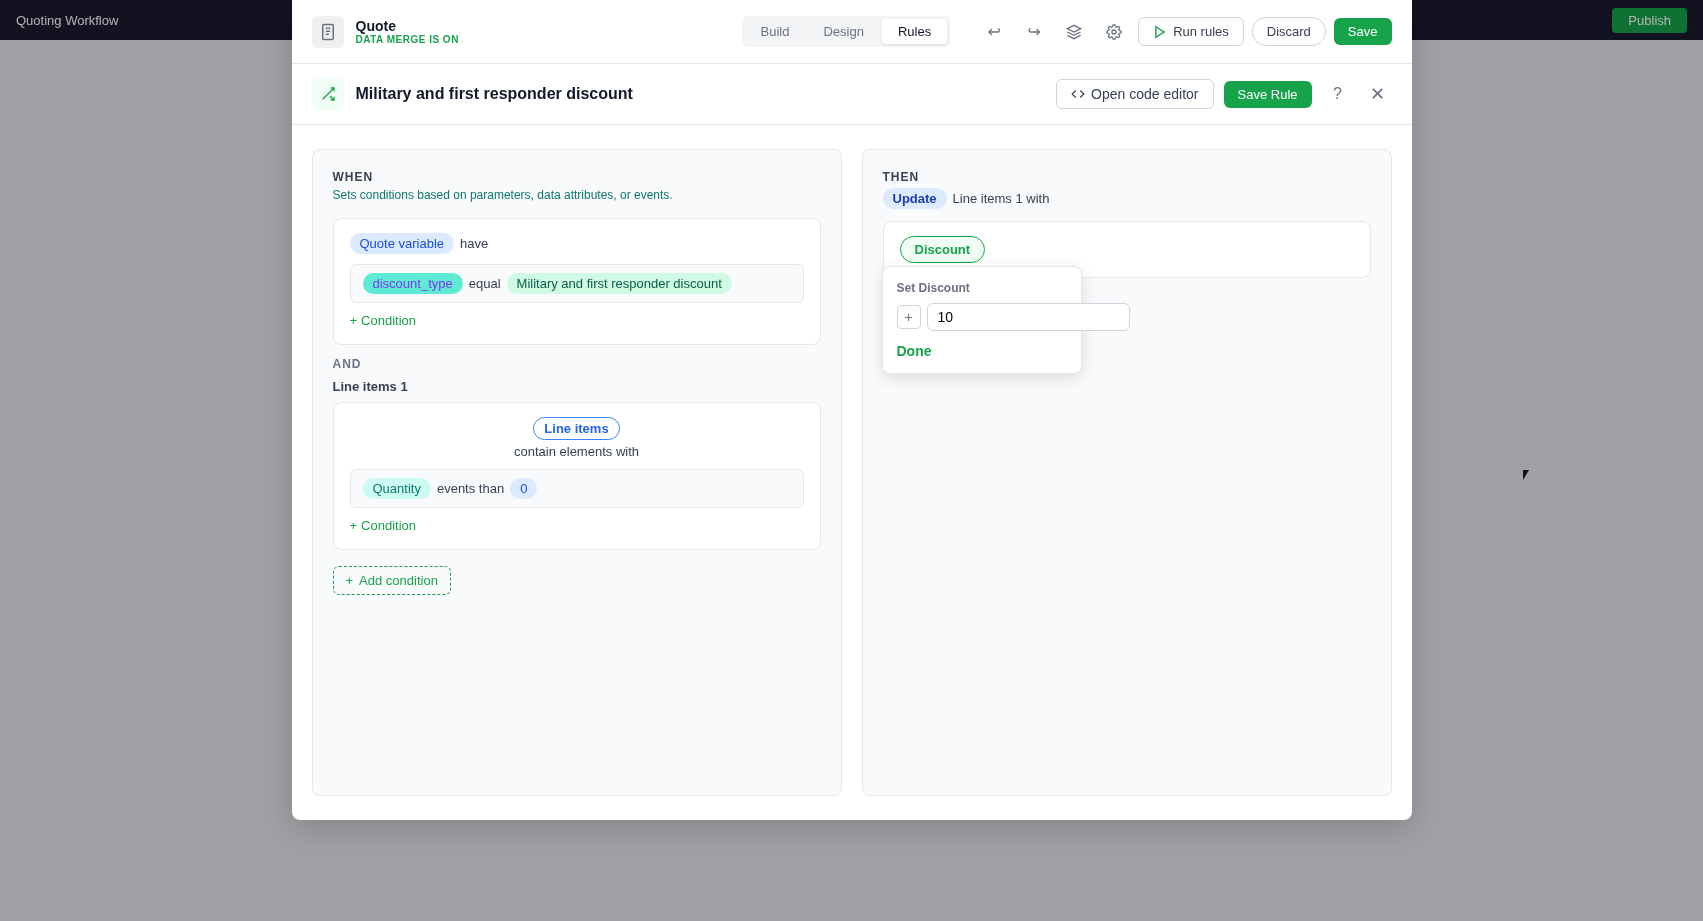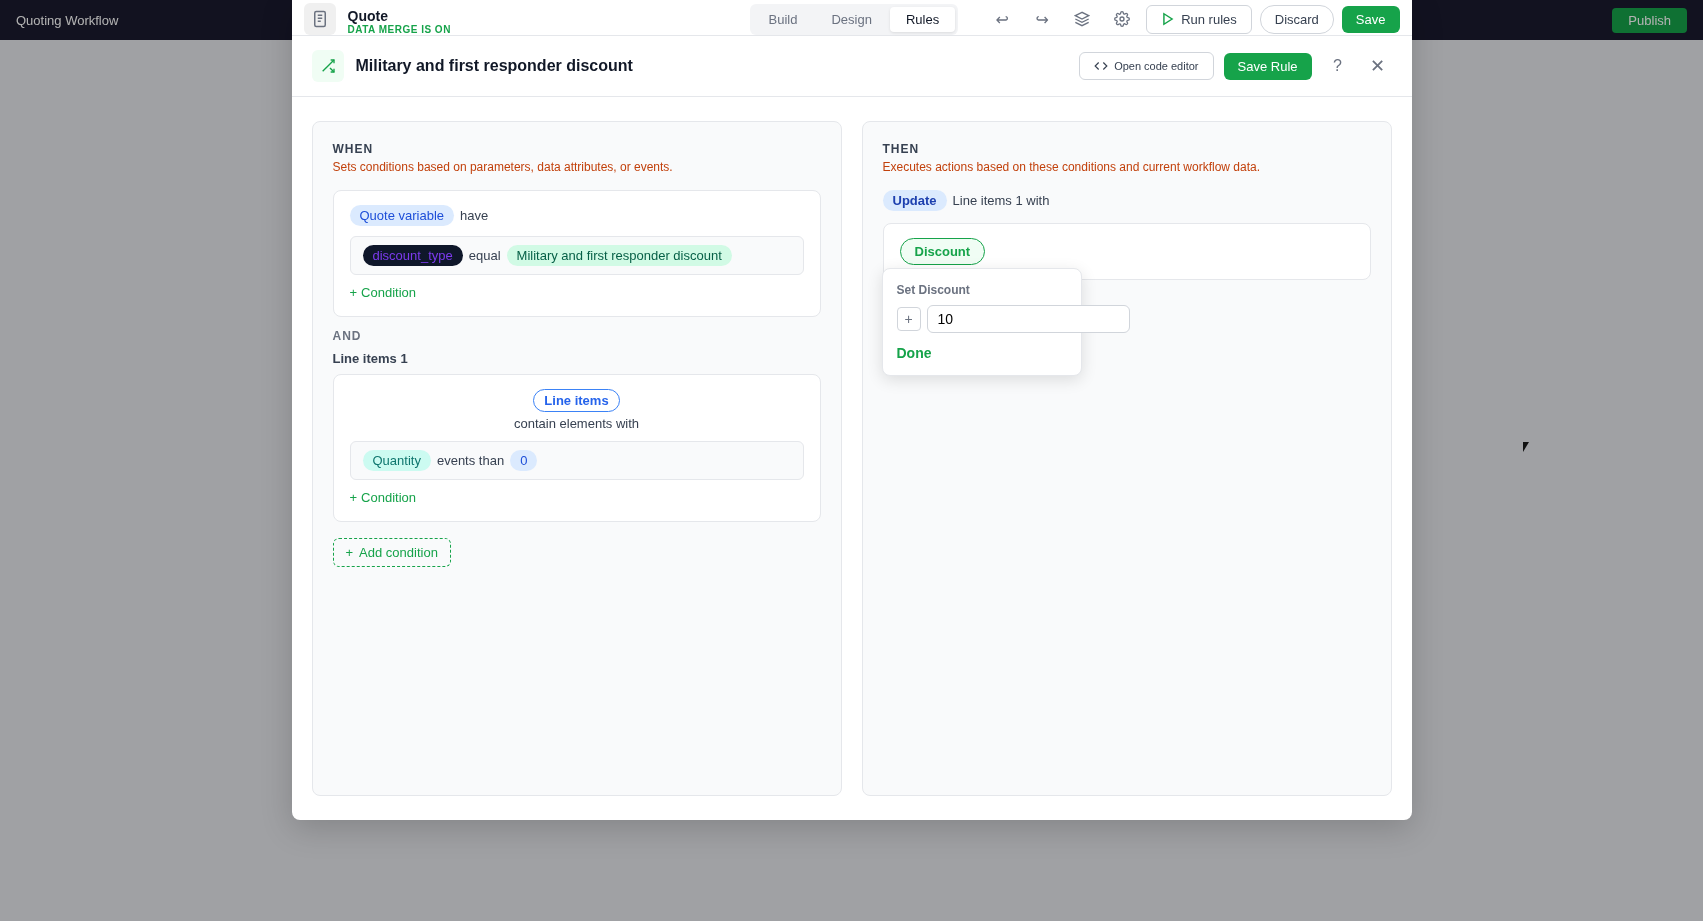--- a/index.html
+++ b/index.html
@@ -63,24 +63,24 @@
       display: flex;
       flex-direction: column;
       box-shadow: 0 8px 32px rgba(0,0,0,0.18);
       position: relative;
     }
 
     
     .modal-top-bar {
       background: #fff;
       border-bottom: 1px solid #e5e7eb;
-      padding: 0 12px;
-      height: 36px;
-      display: flex;
-      align-items: flex-end;
+      padding: 0 20px;
+      height: 64px;
+      display: flex;
+      align-items: center;
       gap: 12px;
       flex-shrink: 0;
     }
     .modal-app-icon {
       width: 32px;
       height: 32px;
       background: #f0f0f0;
       border-radius: 6px;
       display: flex;
       align-items: center;
@@ -211,21 +211,21 @@
       gap: 10px;
     }
     .open-code-btn {
       display: flex;
       align-items: center;
       gap: 6px;
       padding: 6px 14px;
       border: 1px solid #d1d5db;
       border-radius: 6px;
       cursor: pointer;
-      font-size: 11px;
+      font-size: 14px;
       color: #374151;
       background: #fff;
     }
     .save-rule-btn {
       padding: 6px 14px;
       border: none;
       border-radius: 6px;
       cursor: pointer;
       font-size: 13px;
       font-weight: 500;
@@ -266,21 +266,21 @@
     .panel-label {
       font-size: 12px;
       font-weight: 700;
       color: #374151;
       text-transform: uppercase;
       letter-spacing: 0.08em;
       margin-bottom: 4px;
     }
     .panel-desc {
       font-size: 12px;
-      color: #c2410c;
+      color: #0f766e;
       margin-bottom: 16px;
     }
 
     
     .condition-group {
       background: #fff;
       border: 1px solid #e5e7eb;
       border-radius: 8px;
       padding: 14px 16px;
       margin-bottom: 12px;
@@ -312,21 +312,21 @@
       background: #f9fafb;
       border: 1px solid #e5e7eb;
       border-radius: 6px;
       padding: 8px 12px;
       display: flex;
       align-items: center;
       gap: 6px;
       margin-bottom: 8px;
     }
     .pill-purple {
-      background: #0f172a;
+      background: #5eead4;
       color: #7c3aed;
     }
     .pill-green {
       background: #d1fae5;
       color: #065f46;
     }
 
     .add-condition-link {
       display: flex;
       align-items: center;
@@ -656,21 +656,20 @@
         <div class="add-condition-wrapper">
           <div class="add-condition-main">
             <span>+</span>
             <span>Add condition</span>
           </div>
         </div>
       </div>
 
       <div class="then-panel">
         <div class="panel-label">THEN</div>
-        <div class="panel-desc">Executes actions based on these conditions and current workflow data.</div>
 
         <div class="update-row">
           <span class="pill pill-dark-blue">Update</span>
           <span class="pill-text">Line items 1 with</span>
         </div>
 
         <div class="discount-card">
           <button class="discount-pill-btn">Discount</button>
 
           

